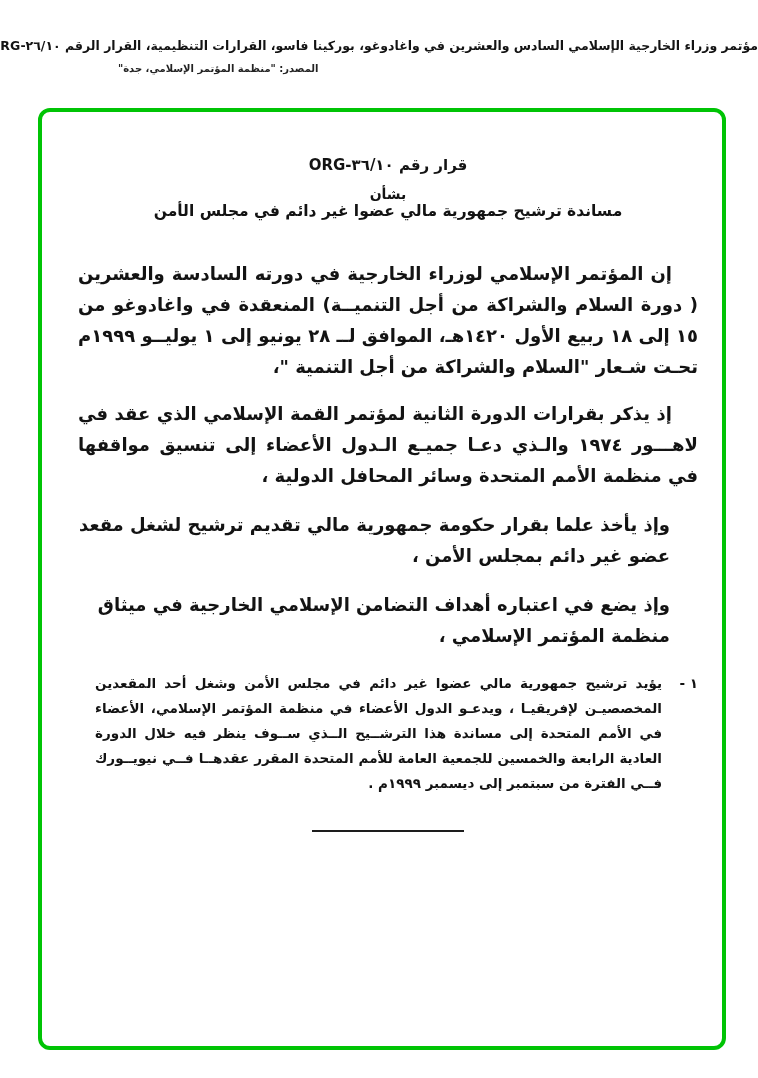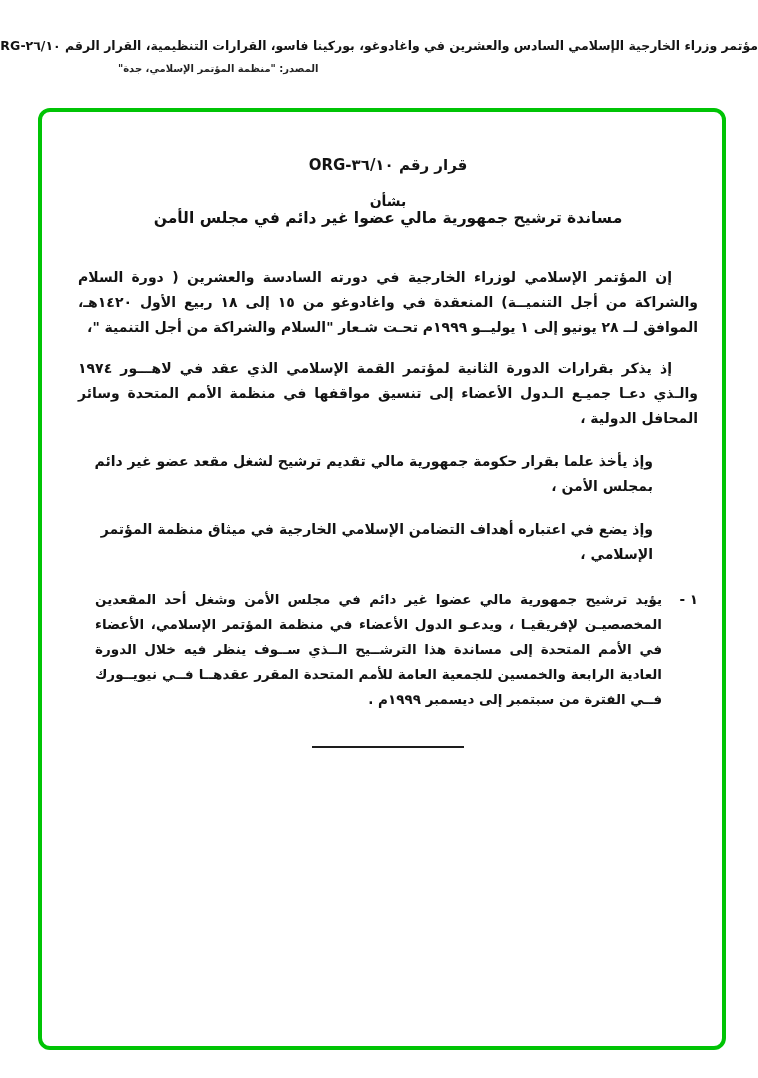--- a/index.html
+++ b/index.html
@@ -40,35 +40,35 @@
     top: 108px; left: 38px;
     width: 688px; height: 942px;
     border: 4px solid #00c405;
     border-radius: 12px;
     background: #fff;
     padding: 44px 24px 0 36px;
   }
 
   .title-block { text-align: center; direction: rtl; }
   .title-number { font-size: 15px; font-weight: bold; }
-  .title-regarding { font-size: 14px; font-weight: bold; margin-top: 19px; }
+  .title-regarding { font-size: 14px; font-weight: bold; margin-top: 12px; }
   .title-subject { font-size: 15.5px; font-weight: 900; margin-top: 0; letter-spacing: 0.2px; }
 
   .body-block { direction: rtl; margin-top: 38px; }
   .para {
-    font-size: 14px;
+    font-size: 18px;
     font-weight: bold;
-    line-height: 25px;
+    line-height: 31px;
     text-align: justify;
     text-indent: 26px;
     margin-top: 16px;
   }
   .para.clause {
     text-indent: 0;
-    margin-right: 45px;
+    margin-right: 28px;
     margin-top: 18px;
     text-align: right;
   }
 
   .operative-item {
     display: flex;
     direction: rtl;
     margin-top: 20px;
     font-size: 13.5px;
     font-weight: bold;

